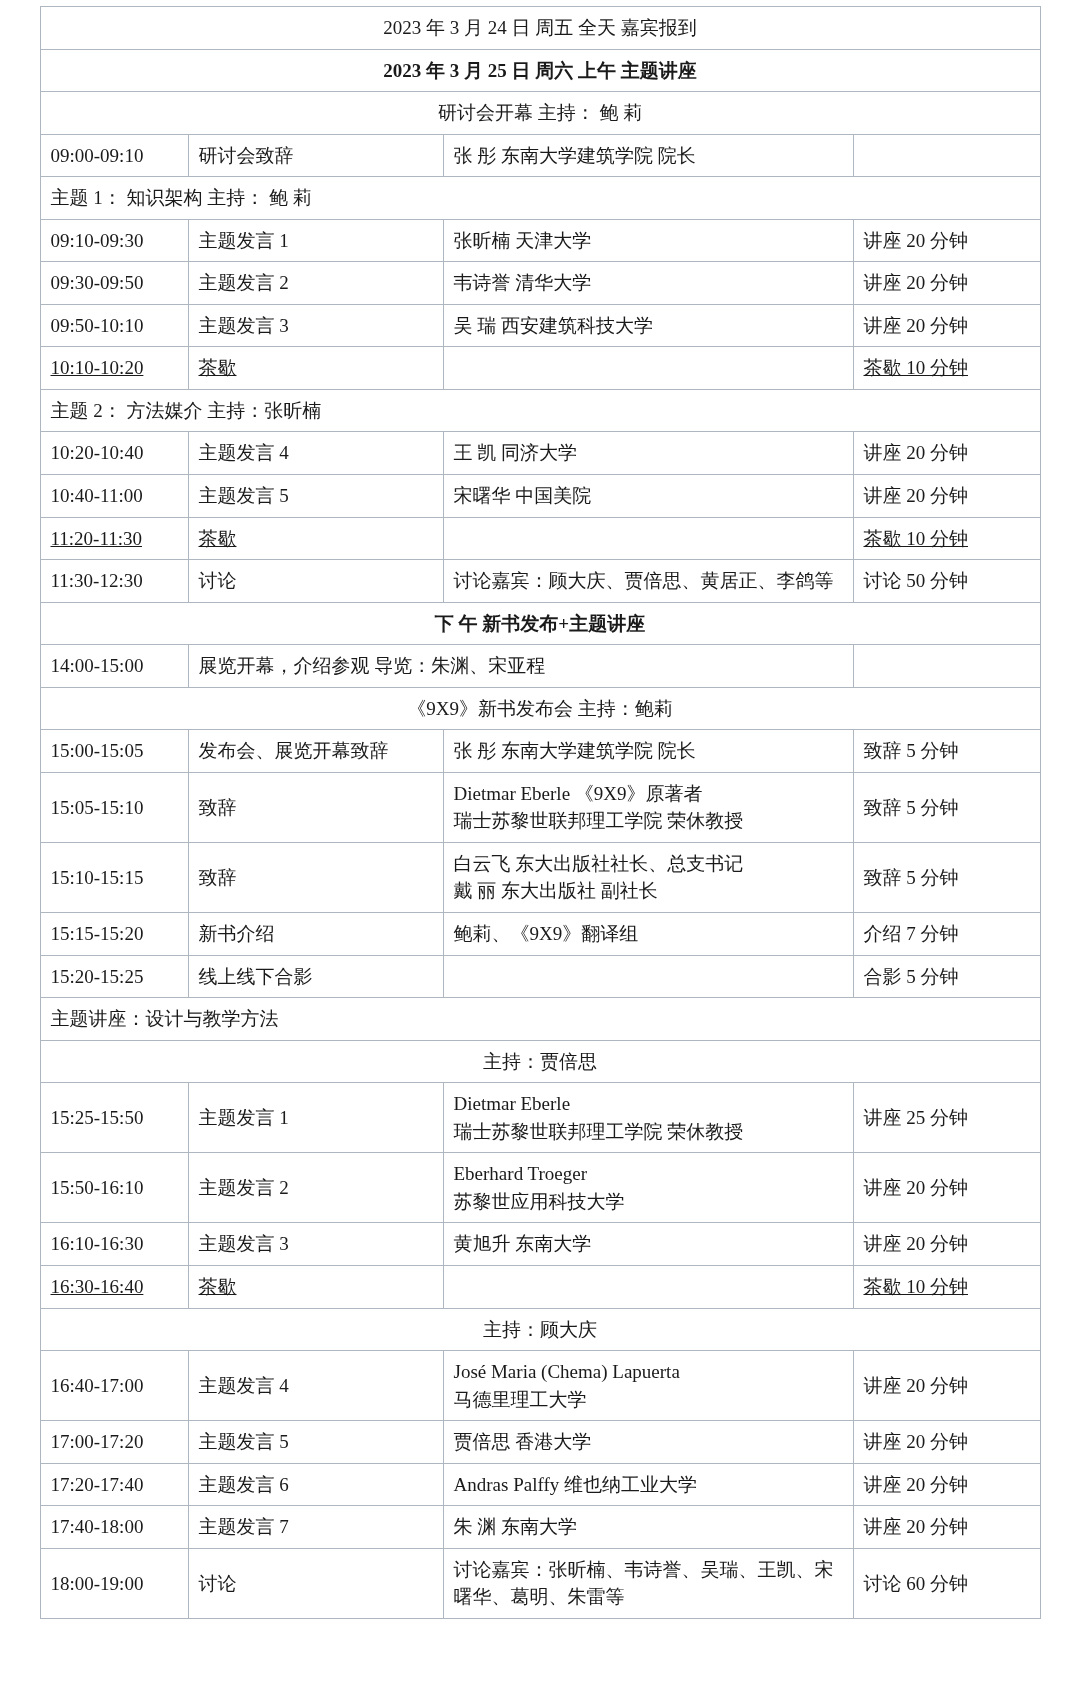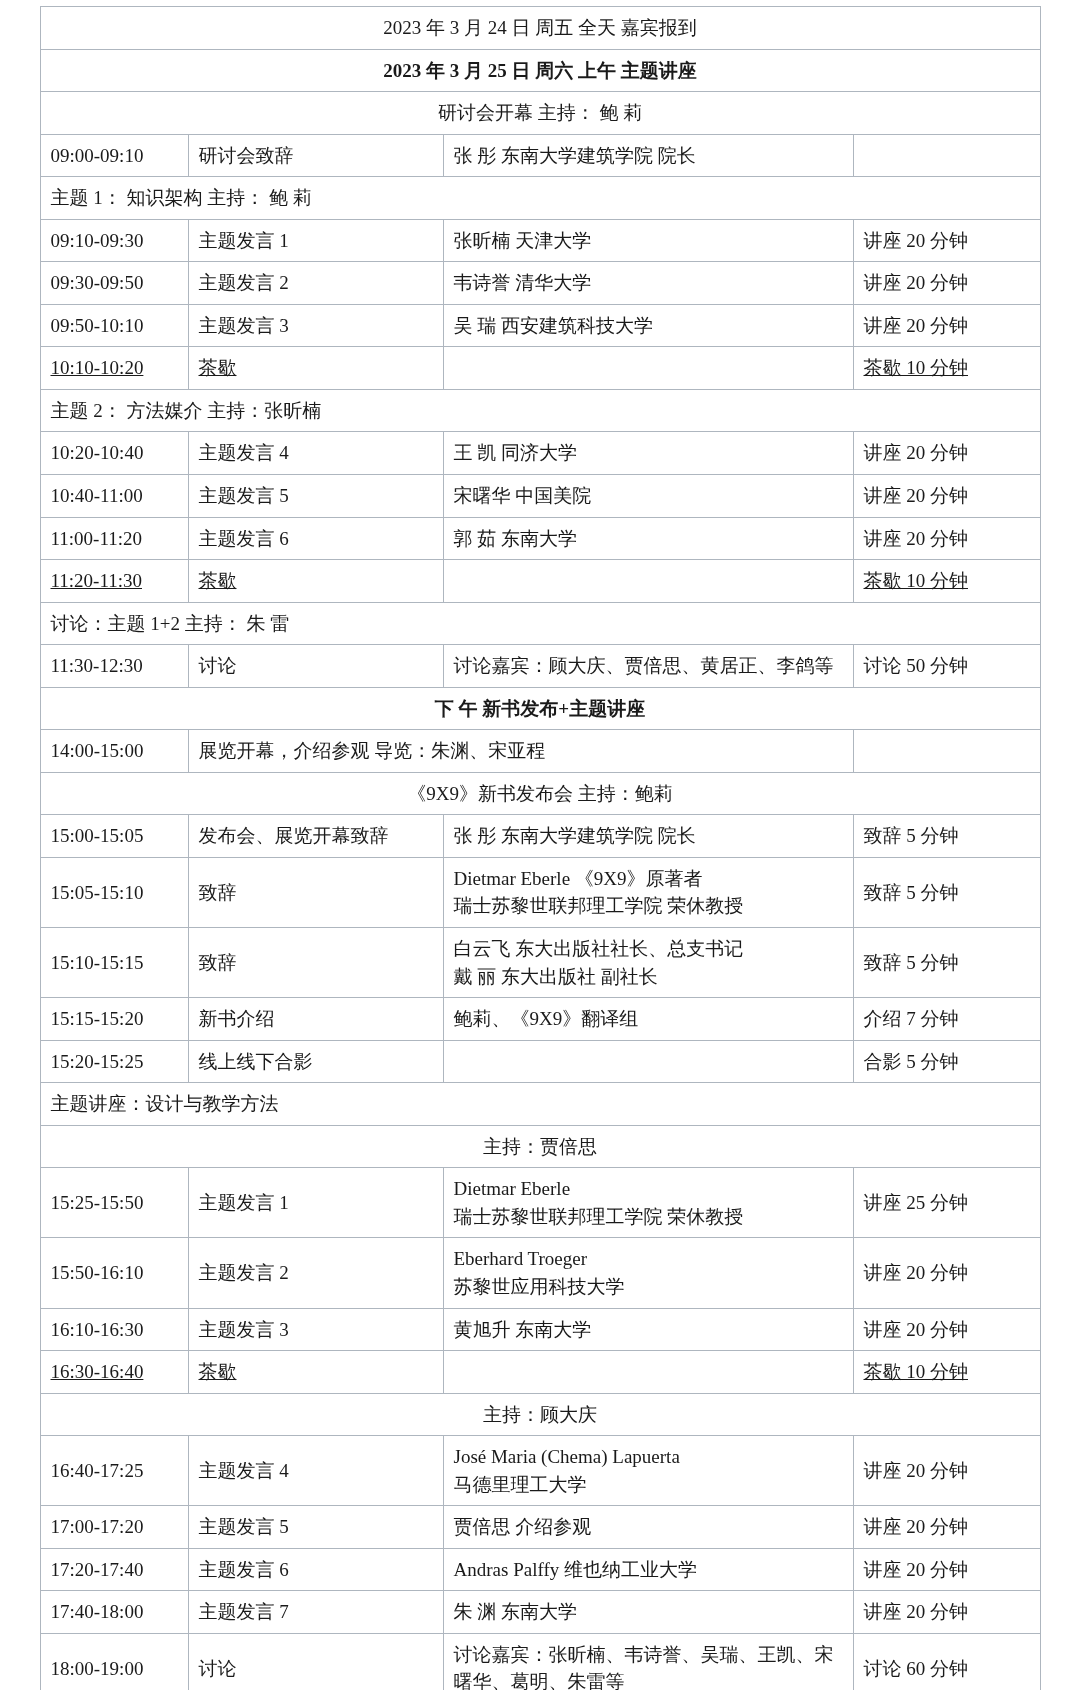--- a/index.html
+++ b/index.html
@@ -119,34 +119,25 @@
         <td>主题发言 4</td>
         <td>王  凯    同济大学</td>
         <td>讲座 20 分钟</td>
       </tr>
       <tr>
         <td>10:40-11:00</td>
         <td>主题发言 5</td>
         <td>宋曙华    中国美院</td>
         <td>讲座 20 分钟</td>
       </tr>
-      <tr>
-        <td>11:00-11:20</td>
-        <td>主题发言 6</td>
-        <td>郭  茹    东南大学</td>
-        <td>讲座 20 分钟</td>
-      </tr>
       <tr class="shade">
         <td>11:20-11:30</td>
         <td>茶歇</td>
         <td></td>
         <td>茶歇 10 分钟</td>
-      </tr>
-      <tr class="section">
-        <td colspan="4">讨论：主题 1+2      主持： 朱 雷</td>
       </tr>
       <tr>
         <td>11:30-12:30</td>
         <td>讨论</td>
         <td>讨论嘉宾：顾大庆、贾倍思、黄居正、李鸽等</td>
         <td>讨论 50 分钟</td>
       </tr>
       <tr class="banner-strong">
         <td colspan="4">下 午   新书发布+主题讲座</td>
       </tr>
@@ -219,30 +210,30 @@
       <tr class="shade">
         <td>16:30-16:40</td>
         <td>茶歇</td>
         <td></td>
         <td>茶歇 10 分钟</td>
       </tr>
       <tr class="host-center">
         <td colspan="4">主持：顾大庆</td>
       </tr>
       <tr>
-        <td>16:40-17:25</td>
+        <td>16:40-17:00</td>
         <td>主题发言 4</td>
         <td>José Maria (Chema) Lapuerta
 马德里理工大学</td>
         <td>讲座 20 分钟</td>
       </tr>
       <tr>
         <td>17:00-17:20</td>
         <td>主题发言 5</td>
-        <td>贾倍思          介绍参观</td>
+        <td>贾倍思          香港大学</td>
         <td>讲座 20 分钟</td>
       </tr>
       <tr>
         <td>17:20-17:40</td>
         <td>主题发言 6</td>
         <td>Andras Palffy   维也纳工业大学</td>
         <td>讲座 20 分钟</td>
       </tr>
       <tr>
         <td>17:40-18:00</td>

